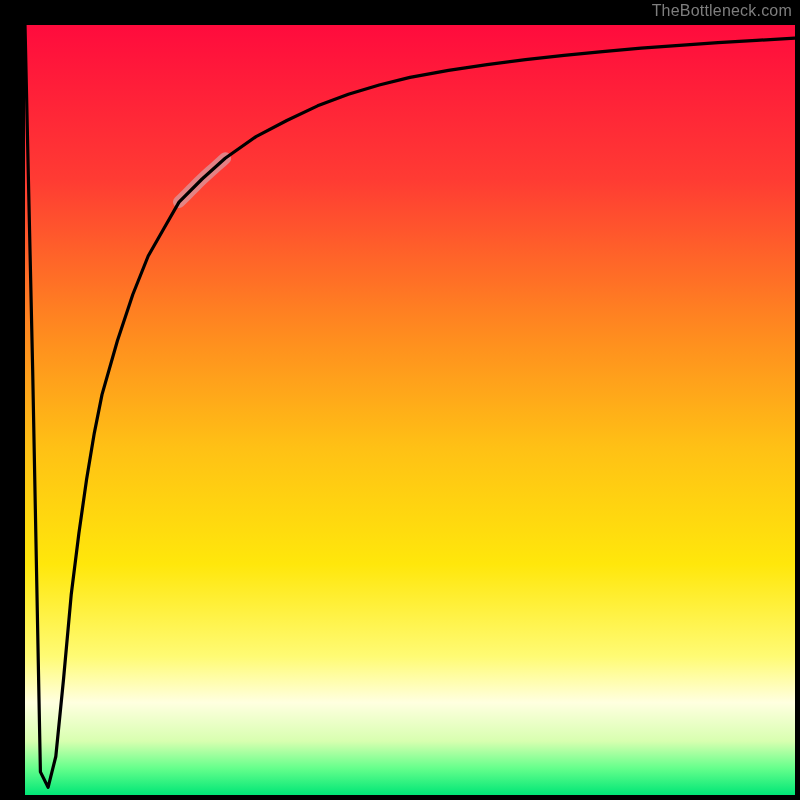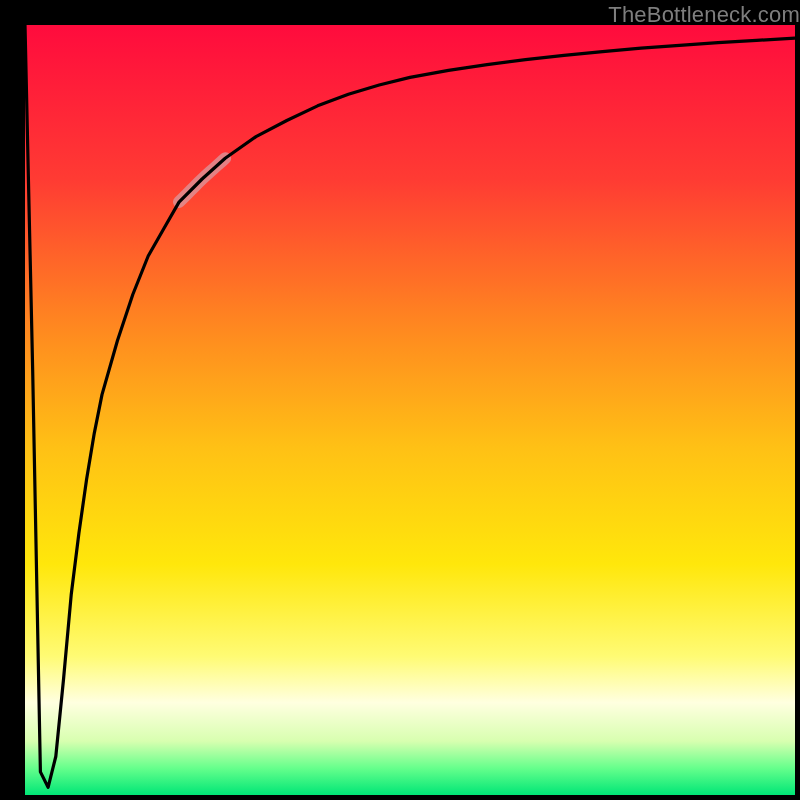--- a/index.html
+++ b/index.html
@@ -12,23 +12,23 @@
   }
   .outer {
     position: relative;
     width: 800px;
     height: 800px;
     background: #000000;
   }
   .watermark {
     position: absolute;
     top: 2px;
-    right: 0;
+    right: 8px;
     color: #7e7e7e;
-    font-size: 22px;
+    font-size: 16px;
     font-weight: 500;
     letter-spacing: 0.2px;
     z-index: 20;
     text-align: center;
   }
   .plot {
     position: absolute;
     left: 25px;
     top: 25px;
     width: 770px;

